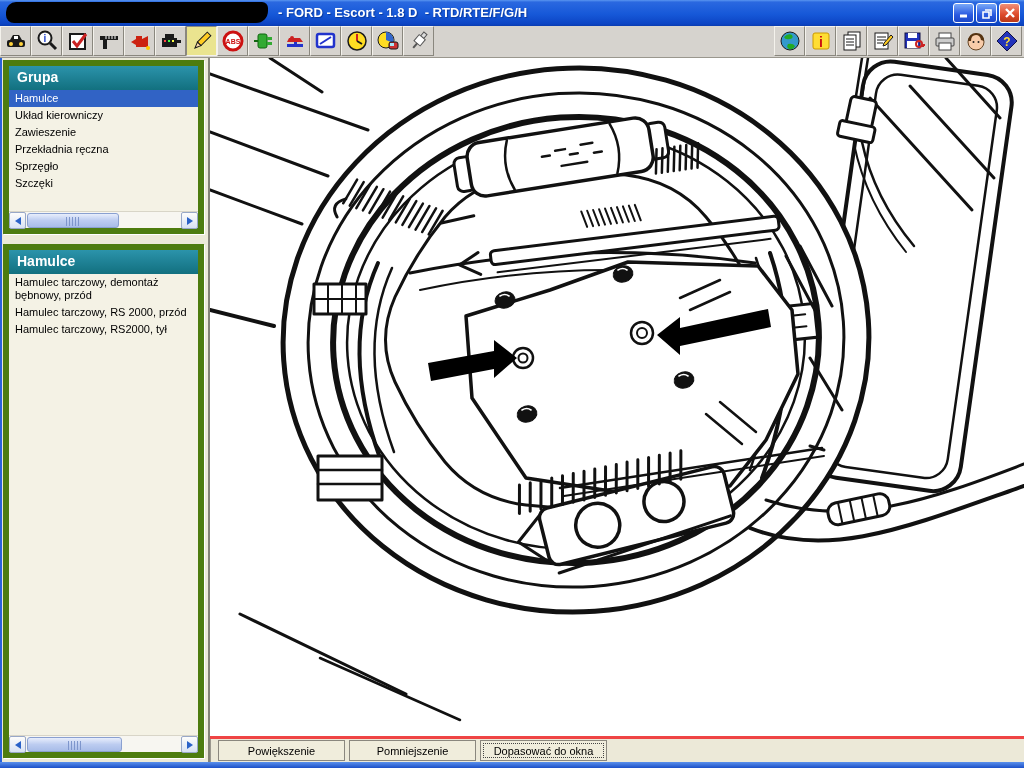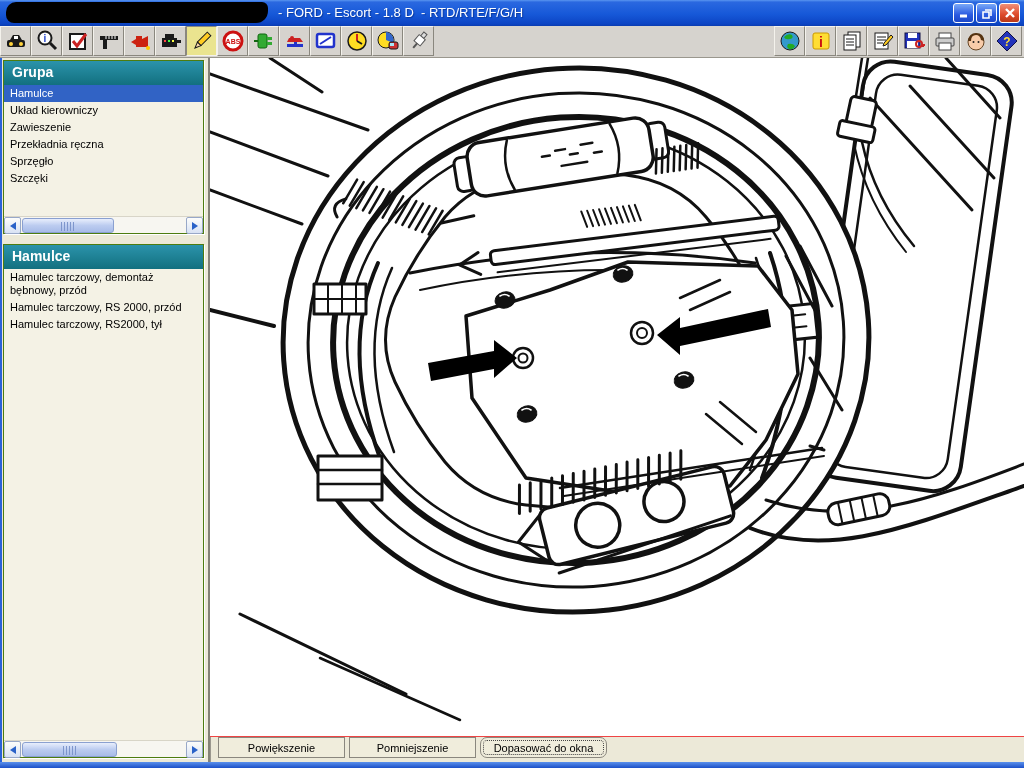--- a/index.html
+++ b/index.html
@@ -6,42 +6,42 @@
   html,body { width:1024px; height:768px; overflow:hidden;
     font-family:"Liberation Sans", sans-serif; background:#d6d3ce; }
   .abs { position:absolute; }
 
   
   #titlebar { left:0; top:0; width:1024px; height:26px;
     background:linear-gradient(#5a96f0 0%, #2a68e0 8%, #1658d8 55%, #0c44c4 92%, #0a3cb0 100%);
     display:flex; align-items:center; }
   #redaction { left:6px; top:2px; width:262px; height:21px; background:#000;
     border-radius:10px 6px 12px 8px; }
-  #title-text { position:absolute; left:278px; top:5px; color:#fff; font-weight:normal;
+  #title-text { position:absolute; left:278px; top:5px; color:#fff; font-weight:bold;
     font-size:13px; text-shadow:1px 1px 1px #0838a0; white-space:pre; }
   #win-controls { position:absolute; right:4px; top:3px; display:flex; gap:2px; }
   .winbtn { width:21px; height:20px; border-radius:3px; border:1px solid #fff;
     display:flex; align-items:center; justify-content:center; }
   .winbtn.blue { background:linear-gradient(#78a8f8, #2a5ae0 60%, #1c48c8); }
   .winbtn.red  { background:linear-gradient(#f09078, #dd4a2a 60%, #b83818); }
 
   
   #toolbar { left:0; top:26px; width:1024px; height:32px; background:#d6d3ce;
     border-bottom:1px solid #9a978e; display:flex; align-items:flex-start; }
   .tbtn { width:31px; height:30px; background:#d6d3ce; border:1px solid;
     border-color:#f4f2ec #8a877e #8a877e #f4f2ec; display:flex; align-items:center;
     justify-content:center; }
   .tbtn.active { background:#eae48f; border-color:#8a877e #f4f2ec #f4f2ec #8a877e; }
   #tb-right { position:absolute; right:2px; top:26px; display:flex; }
 
   
   #sidebar-bg { left:0; top:58px; width:210px; height:704px; background:#ece9d8;
     border-left:2px solid #2a62d8; border-right:2px solid #848278; }
   .panel { position:absolute; left:3px; width:201px; background:#f4f2e5;
-    border:1px solid #4d7c0f; box-shadow:1px 1px 0 #fff; }
+    border:6px solid #4d7c0f; box-shadow:1px 1px 0 #fff; }
   #panel-grupa { top:60px; height:174px; }
   #panel-hamulce { top:244px; height:514px; }
   .panel-header { height:24px; background:linear-gradient(#2b93ab,#12707f);
     color:#fff; font-weight:bold; font-size:14px; padding:3px 0 0 8px; }
   .pitem { font-size:11px; color:#000; padding:2px 4px 2px 6px; line-height:13px; }
   .pitem.sel { background:#3163c5; color:#fff; }
   .hscroll { position:absolute; left:0; bottom:0; width:100%; height:17px;
     background:#f7f6f1; border-top:1px solid #d8d5c8; }
   .sbtn { position:absolute; top:0; width:17px; height:17px; border-radius:2px;
     background:linear-gradient(#fdfdfb,#d8e2f4); border:1px solid #98a8c8;
@@ -50,25 +50,25 @@
   .tri-l { width:0;height:0;border:4px solid transparent;border-right:6px solid #2a62c8;margin-left:-4px;}
   .tri-r { width:0;height:0;border:4px solid transparent;border-left:6px solid #2a62c8;margin-right:-4px;}
   .thumb { position:absolute; top:1px; height:15px; border-radius:3px;
     background:linear-gradient(#e8eefc,#bcccf0 50%,#a8bce8); border:1px solid #8aa0d0; }
   .grip { position:absolute; left:50%; top:3px; width:14px; height:9px; transform:translateX(-50%);
     background:repeating-linear-gradient(90deg,#7e96cc 0 1px,transparent 1px 3px); }
 
   
   #main { left:210px; top:58px; width:814px; height:678px; background:#fff; overflow:hidden; }
   #zoombar { left:210px; top:736px; width:814px; height:26px; background:#ece9d8;
-    border-top:1px solid #ef4444; box-shadow:inset 1px 0 0 #9a978e; display:flex;
-    align-items:flex-start; padding-left:8px; gap:4px; }
+    border-top:3px solid #ef4444; box-shadow:inset 1px 0 0 #9a978e; display:flex;
+    align-items:center; padding-left:8px; gap:4px; }
   .zbtn { width:127px; height:21px; background:#f0eddc; border:1px solid #8a877e;
     font-size:11px; font-family:"Liberation Sans",sans-serif; color:#000; position:relative; }
-  .zbtn.focused { outline:1px dotted #444; outline-offset:-4px;border-radius:7px; }
+  .zbtn.focused { outline:1px dotted #444; outline-offset:-4px; }
   #bluestrip { left:0; top:762px; width:1024px; height:6px;
     background:linear-gradient(#5a90ec,#1c50c8); }
 
   svg text { font-family:"Liberation Sans",sans-serif; }
 </style>
 </head>
 <body>
 
 <div id="titlebar" class="abs">
   <div id="redaction" class="abs"></div>

